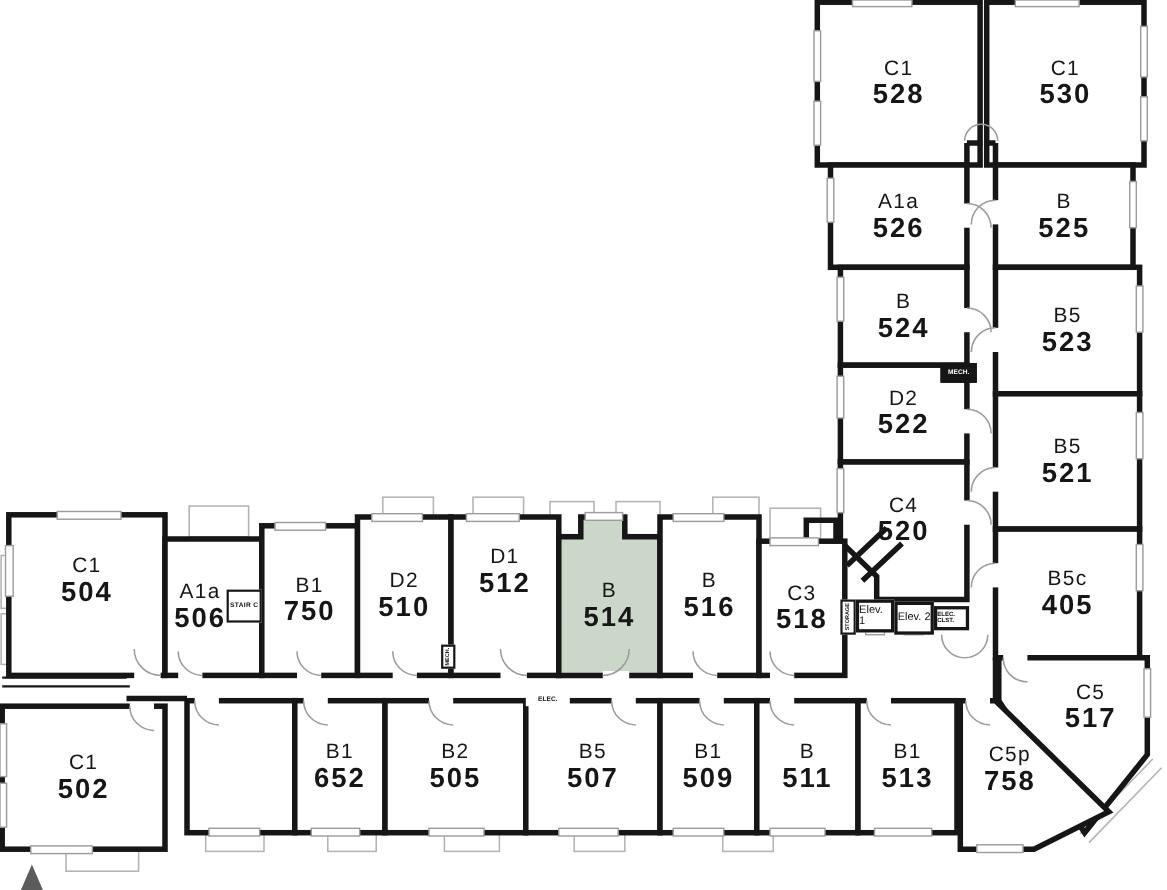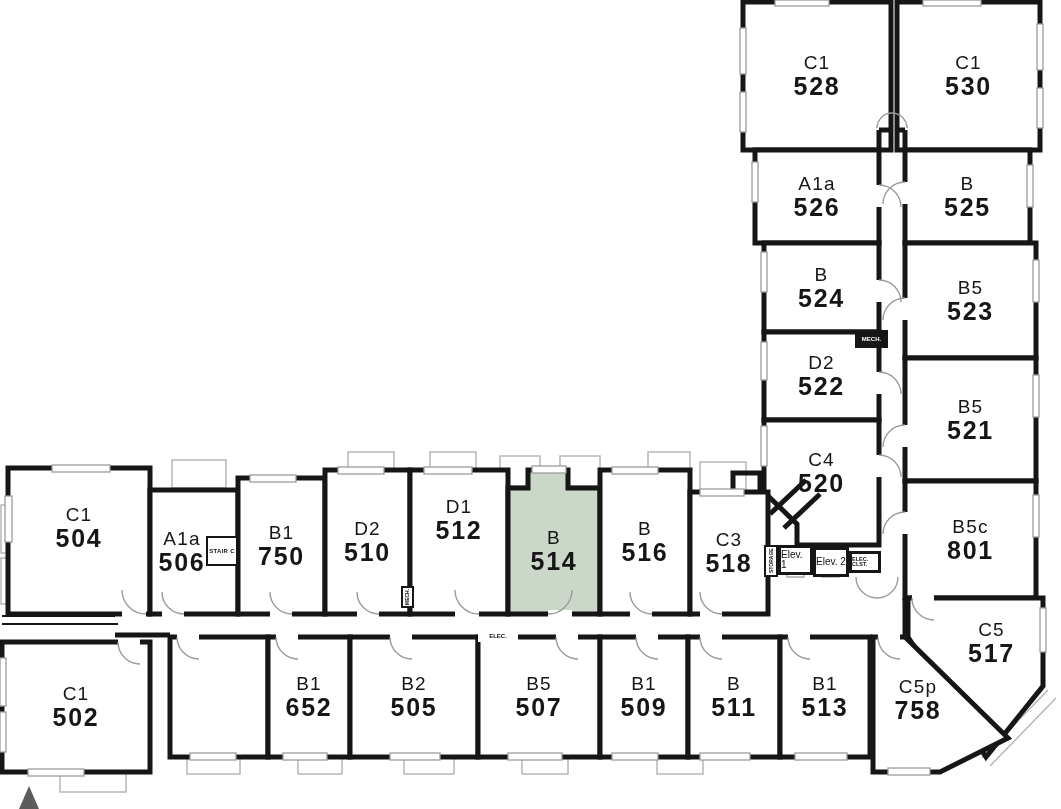--- a/index.html
+++ b/index.html
@@ -232,21 +232,21 @@
   <div class="unit" style="left:905px;top:358px;width:131px;height:123px">
     <span class="t">B5</span>
     <span class="n">521</span>
   </div>
   <div class="unit" style="left:764px;top:420px;width:115px;height:105px">
     <span class="t">C4</span>
     <span class="n">520</span>
   </div>
   <div class="unit" style="left:905px;top:481px;width:131px;height:117px">
     <span class="t">B5c</span>
-    <span class="n">801</span>
+    <span class="n">405</span>
   </div>
   <div class="unit" style="left:940px;top:600px;width:103px;height:85px">
     <span class="t">C5</span>
     <span class="n">517</span>
   </div>
   <div class="unit" style="left:8px;top:468px;width:142px;height:120px">
     <span class="t">C1</span>
     <span class="n">504</span>
   </div>
   <div class="unit" style="left:150px;top:490px;width:64px;height:124px">

